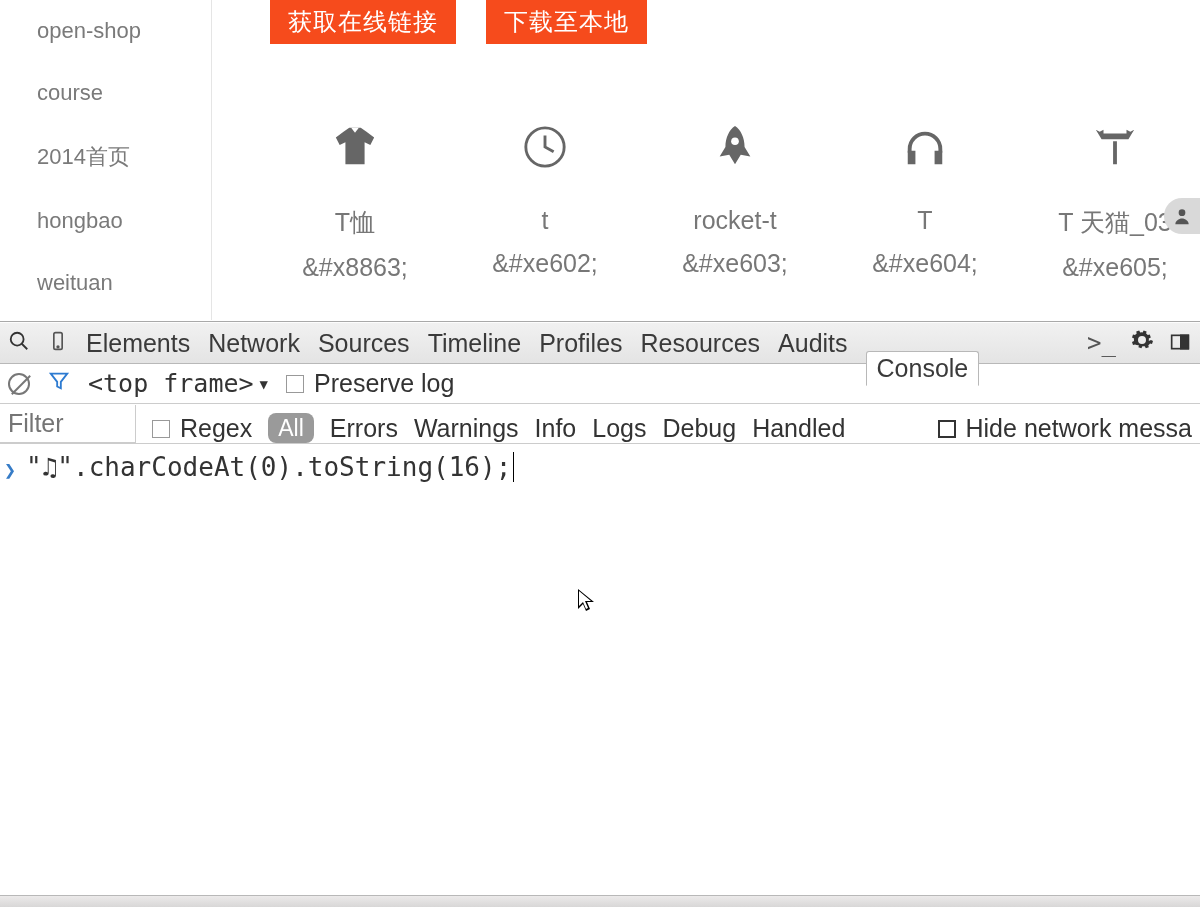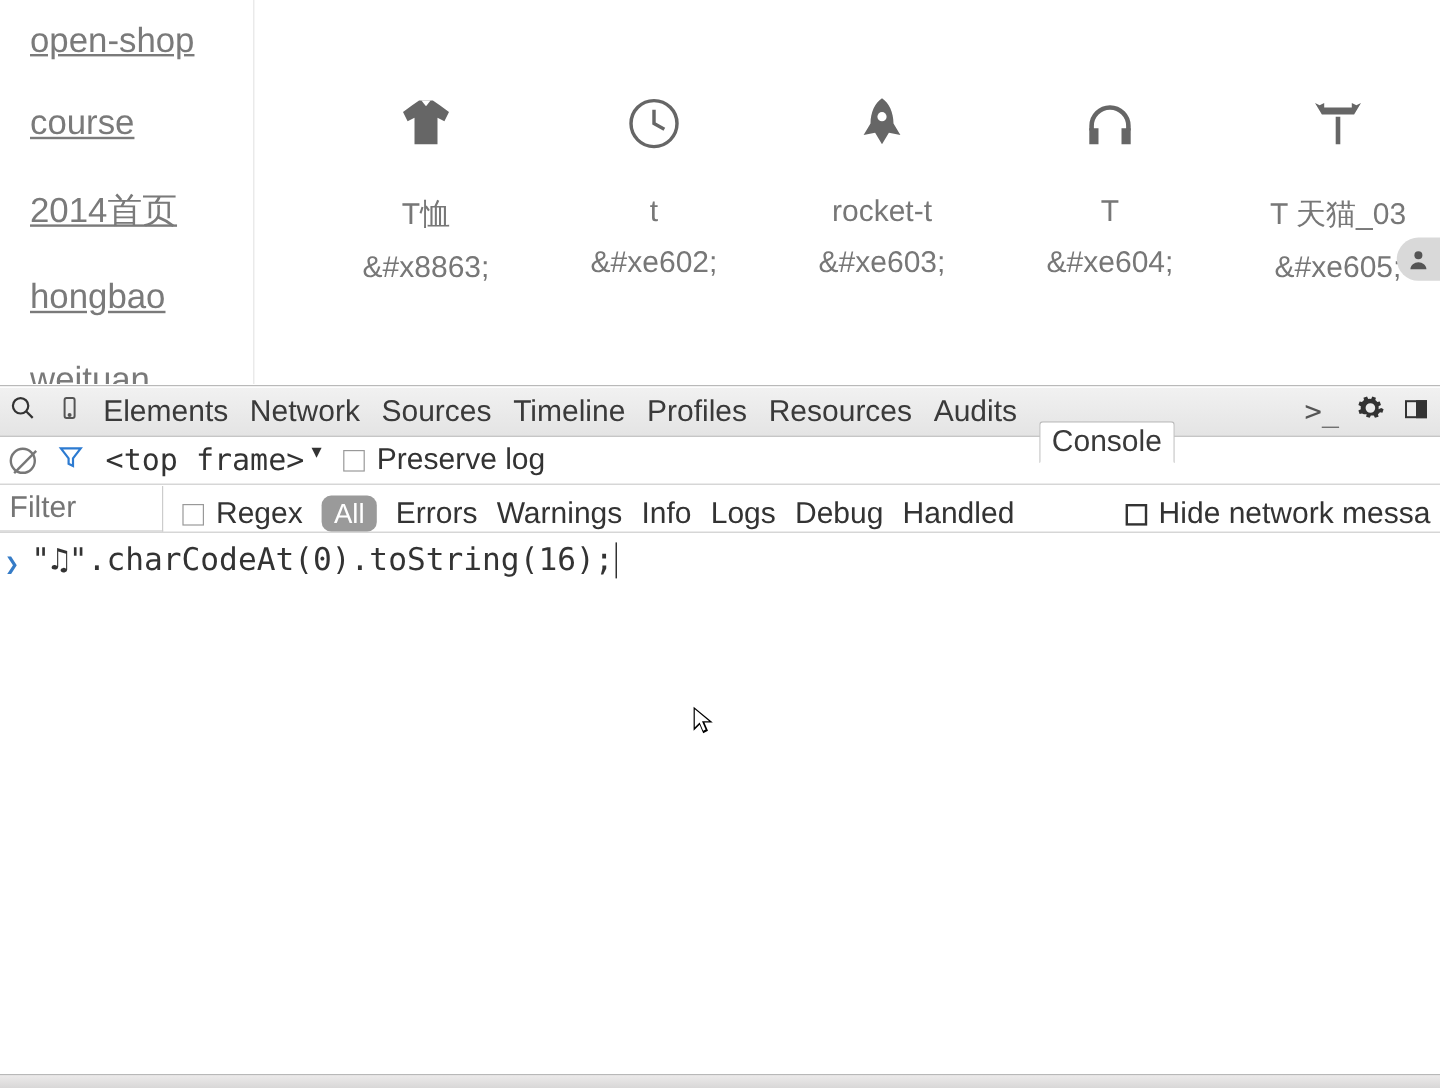--- a/index.html
+++ b/index.html
@@ -14,25 +14,24 @@
   .page { display: flex; height: 320px; }
   .sidebar {
     width: 304px;
     padding-top: 0;
     border-right: 1px solid #e5e5e5;
     font-size: 24px;
     color: #666;
     overflow: hidden;
   }
   .side-item {
-    padding: 18px 25px;
+    padding: 18px 37px;
     color: #7a7a7a;
-    font-size: 29px;
+    font-size: 22px;
     cursor: pointer;
-    text-decoration: underline;
   }
   .content { flex: 1; padding-left: 58px; position: relative; }
   .buttons { display: flex; gap: 30px; }
   .btn {
     background: #f64b1c;
     color: #fff;
     font-size: 24px;
     padding: 6px 18px;
     border: none;
     cursor: pointer;
@@ -120,21 +119,21 @@
   }
   .no-circle {
     width:22px;height:22px;border:2px solid #777;border-radius:50%;
     position:relative;
   }
   .no-circle::after{
     content:""; position:absolute; left:-2px; top:9px;
     width:26px; height:2px; background:#777; transform:rotate(-45deg);
   }
   .funnel { color:#2d7bd1; font-size:22px;}
-  .frame-select { display:flex; align-items:flex-start; gap:6px; font-family:Menlo,Consolas,monospace; font-size:25px;}
+  .frame-select { display:flex; align-items:center; gap:6px; font-family:Menlo,Consolas,monospace; font-size:25px;}
   .tri { font-size:14px; color:#333; }
   .chk { width:18px;height:18px;border:1px solid #999;background:#fff; display:inline-block; }
   .chk-wrap { display:flex; align-items:center; gap:10px; }
 
   .dt-filterbar {
     height: 40px;
     border-bottom: 1px solid #ccc;
     display:flex; align-items:flex-end;
     gap: 16px;
     font-size: 25px;
@@ -193,20 +192,24 @@
 <div class="page">
   <div class="sidebar">
     <div class="side-item">open-shop</div>
     <div class="side-item">course</div>
     <div class="side-item">2014首页</div>
     <div class="side-item">hongbao</div>
     <div class="side-item" style="padding-bottom:0;">weituan</div>
   </div>
 
   <div class="content">
+    <div class="buttons">
+      <button class="btn">获取在线链接</button>
+      <button class="btn">下载至本地</button>
+    </div>
 
     <div class="icon-grid">
 
       <div class="icon-cell">
         <span class="glyph">
           <svg class="ico-svg" viewBox="0 0 48 48" width="46" height="46" fill="#666">
               <path d="M12 8l6-4h12l6 4 8 6-4 8-6-3v23H14V19l-6 3-4-8 8-6z"></path>
               <path fill="#fff" d="M20 4h8l-4 5z"></path>
             </svg>
         </span>

